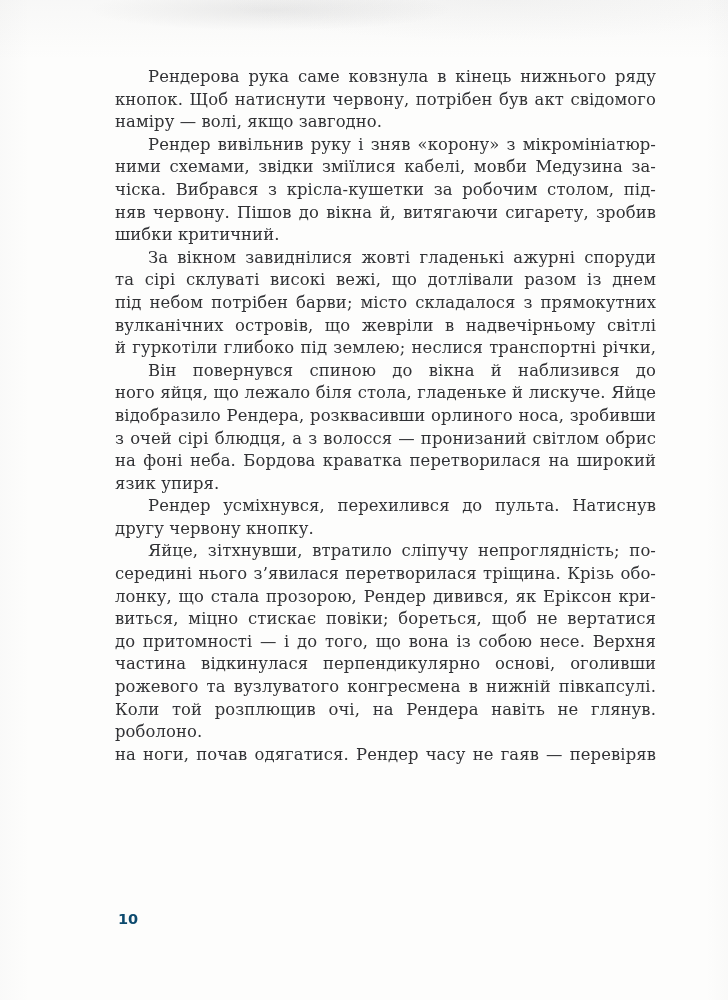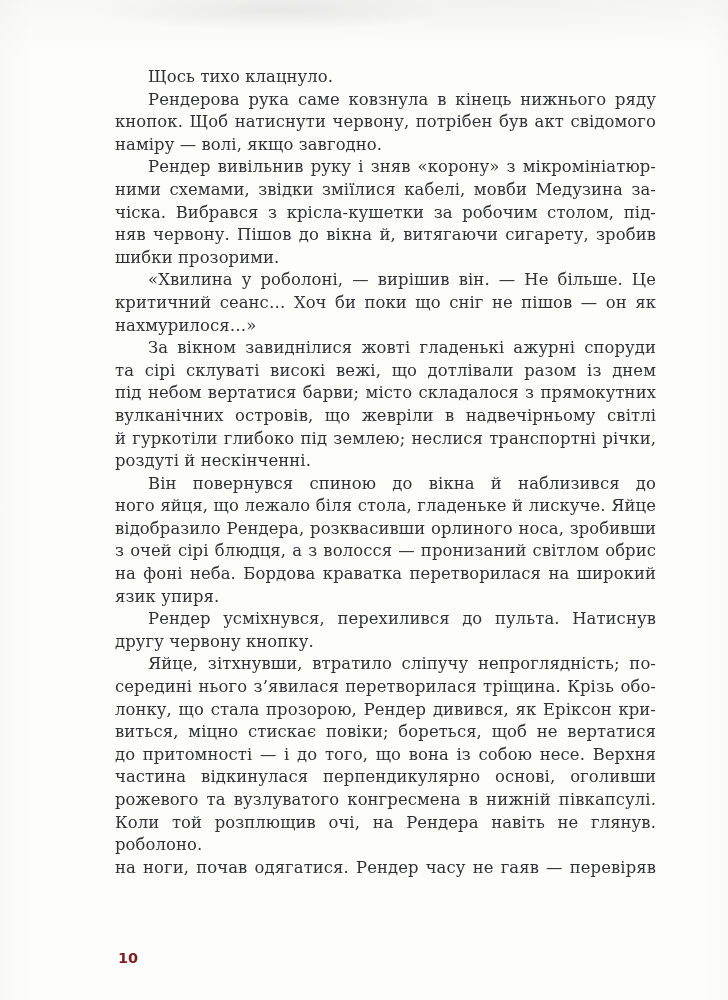--- a/index.html
+++ b/index.html
@@ -48,60 +48,50 @@
     overflow: hidden;
     white-space: normal;
     letter-spacing: 0.1px;
   }
   .line.last { text-align-last: left; }
   .line.first { text-indent: 33px; }
   .page-number {
     position: absolute;
     left: 118px;
     top: 909px;
-    color: #7f1d1d;
+    color: #0c4a6e;
     font-family: "DejaVu Sans", "Liberation Sans", sans-serif;
     font-weight: bold;
     font-size: 14.5px;
     line-height: 20px;
-    margin-top: 39px;
   }
 </style>
 </head>
 <body>
 
 <div class="book-page">
   <div class="text-block">
-      <div class="para">
-        <div class="line first last">Щось тихо клацнуло.</div>
-      </div>
       <div class="para">
         <div class="line first">Рендерова рука саме ковзнула в кінець нижнього ряду</div>
         <div class="line">кнопок. Щоб натиснути червону, потрібен був акт свідомого</div>
         <div class="line last">наміру — волі, якщо завгодно.</div>
       </div>
       <div class="para">
         <div class="line first">Рендер вивільнив руку і зняв «корону» з мікромініатюр-</div>
         <div class="line">ними схемами, звідки зміїлися кабелі, мовби Медузина за-</div>
         <div class="line">чіска. Вибрався з крісла-кушетки за робочим столом, під-</div>
         <div class="line">няв червону. Пішов до вікна й, витягаючи сигарету, зробив</div>
-        <div class="line last">шибки прозорими.</div>
-      </div>
-      <div class="para">
-        <div class="line first">«Хвилина у роболоні, — вирішив він. — Не більше. Це</div>
-        <div class="line">критичний сеанс… Хоч би поки що сніг не пішов — он як</div>
-        <div class="line last">нахмурилося…»</div>
+        <div class="line last">шибки критичний.</div>
       </div>
       <div class="para">
         <div class="line first">За вікном завиднілися жовті гладенькі ажурні споруди</div>
         <div class="line">та сірі склуваті високі вежі, що дотлівали разом із днем</div>
-        <div class="line">під небом вертатися барви; місто складалося з прямокутних</div>
+        <div class="line">під небом потрібен барви; місто складалося з прямокутних</div>
         <div class="line">вулканічних островів, що жевріли в надвечірньому світлі</div>
         <div class="line">й гуркотіли глибоко під землею; неслися транспортні річки,</div>
-        <div class="line last">роздуті й нескінченні.</div>
       </div>
       <div class="para">
         <div class="line first">Він повернувся спиною до вікна й наблизився до величез-</div>
         <div class="line">ного яйця, що лежало біля стола, гладеньке й лискуче. Яйце</div>
         <div class="line">відобразило Рендера, розквасивши орлиного носа, зробивши</div>
         <div class="line">з очей сірі блюдця, а з волосся — пронизаний світлом обрис</div>
         <div class="line">на фоні неба. Бордова краватка перетворилася на широкий</div>
         <div class="line last">язик упиря.</div>
       </div>
       <div class="para">

